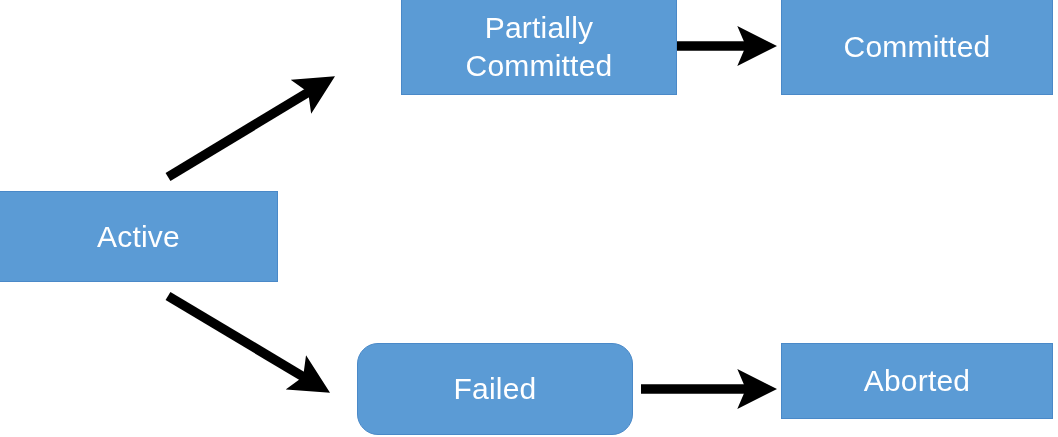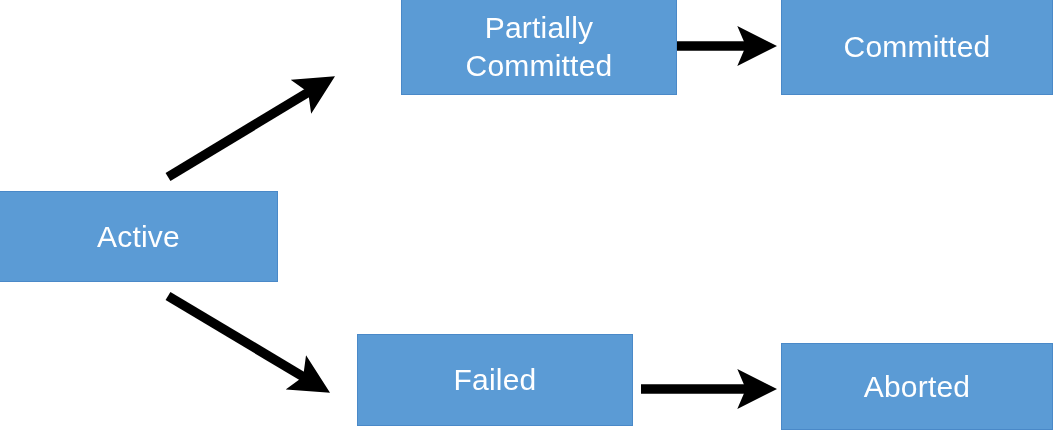--- a/index.html
+++ b/index.html
@@ -44,22 +44,22 @@
     top: 0;
     width: 1058px;
     height: 437px;
     pointer-events: none;
   }
 
   
   #box-partially-committed { left: 357px; top: -1px;  width: 276px; height: 96px; margin-left: 44px; }
   #box-committed           { left: 781px; top: -1px;  width: 272px; height: 96px; }
   #box-active              { left: -1px;  top: 191px; width: 279px; height: 91px; }
-  #box-failed              { left: 357px; top: 334px; width: 276px; height: 92px; }
-  #box-aborted             { left: 781px; top: 343px; width: 272px; height: 87px; }
+  #box-failed              { left: 357px; top: 343px; width: 276px; height: 92px; border-radius: 21px; }
+  #box-aborted             { left: 781px; top: 343px; width: 272px; height: 76px; }
 </style>
 </head>
 <body>
 
 <div id="diagram-canvas">
 
   <svg class="edge-layer" viewBox="0 0 1058 437" width="1058" height="437" xmlns="http://www.w3.org/2000/svg">
     <defs>
       <marker id="arrowhead" markerWidth="4.2" markerHeight="4.2" refX="2.6" refY="2.1" orient="auto" markerUnits="strokeWidth">
         <path d="M 0 0 L 4.2 2.1 L 0 4.2 L 0.9 2.1 Z" fill="#000000"></path>

